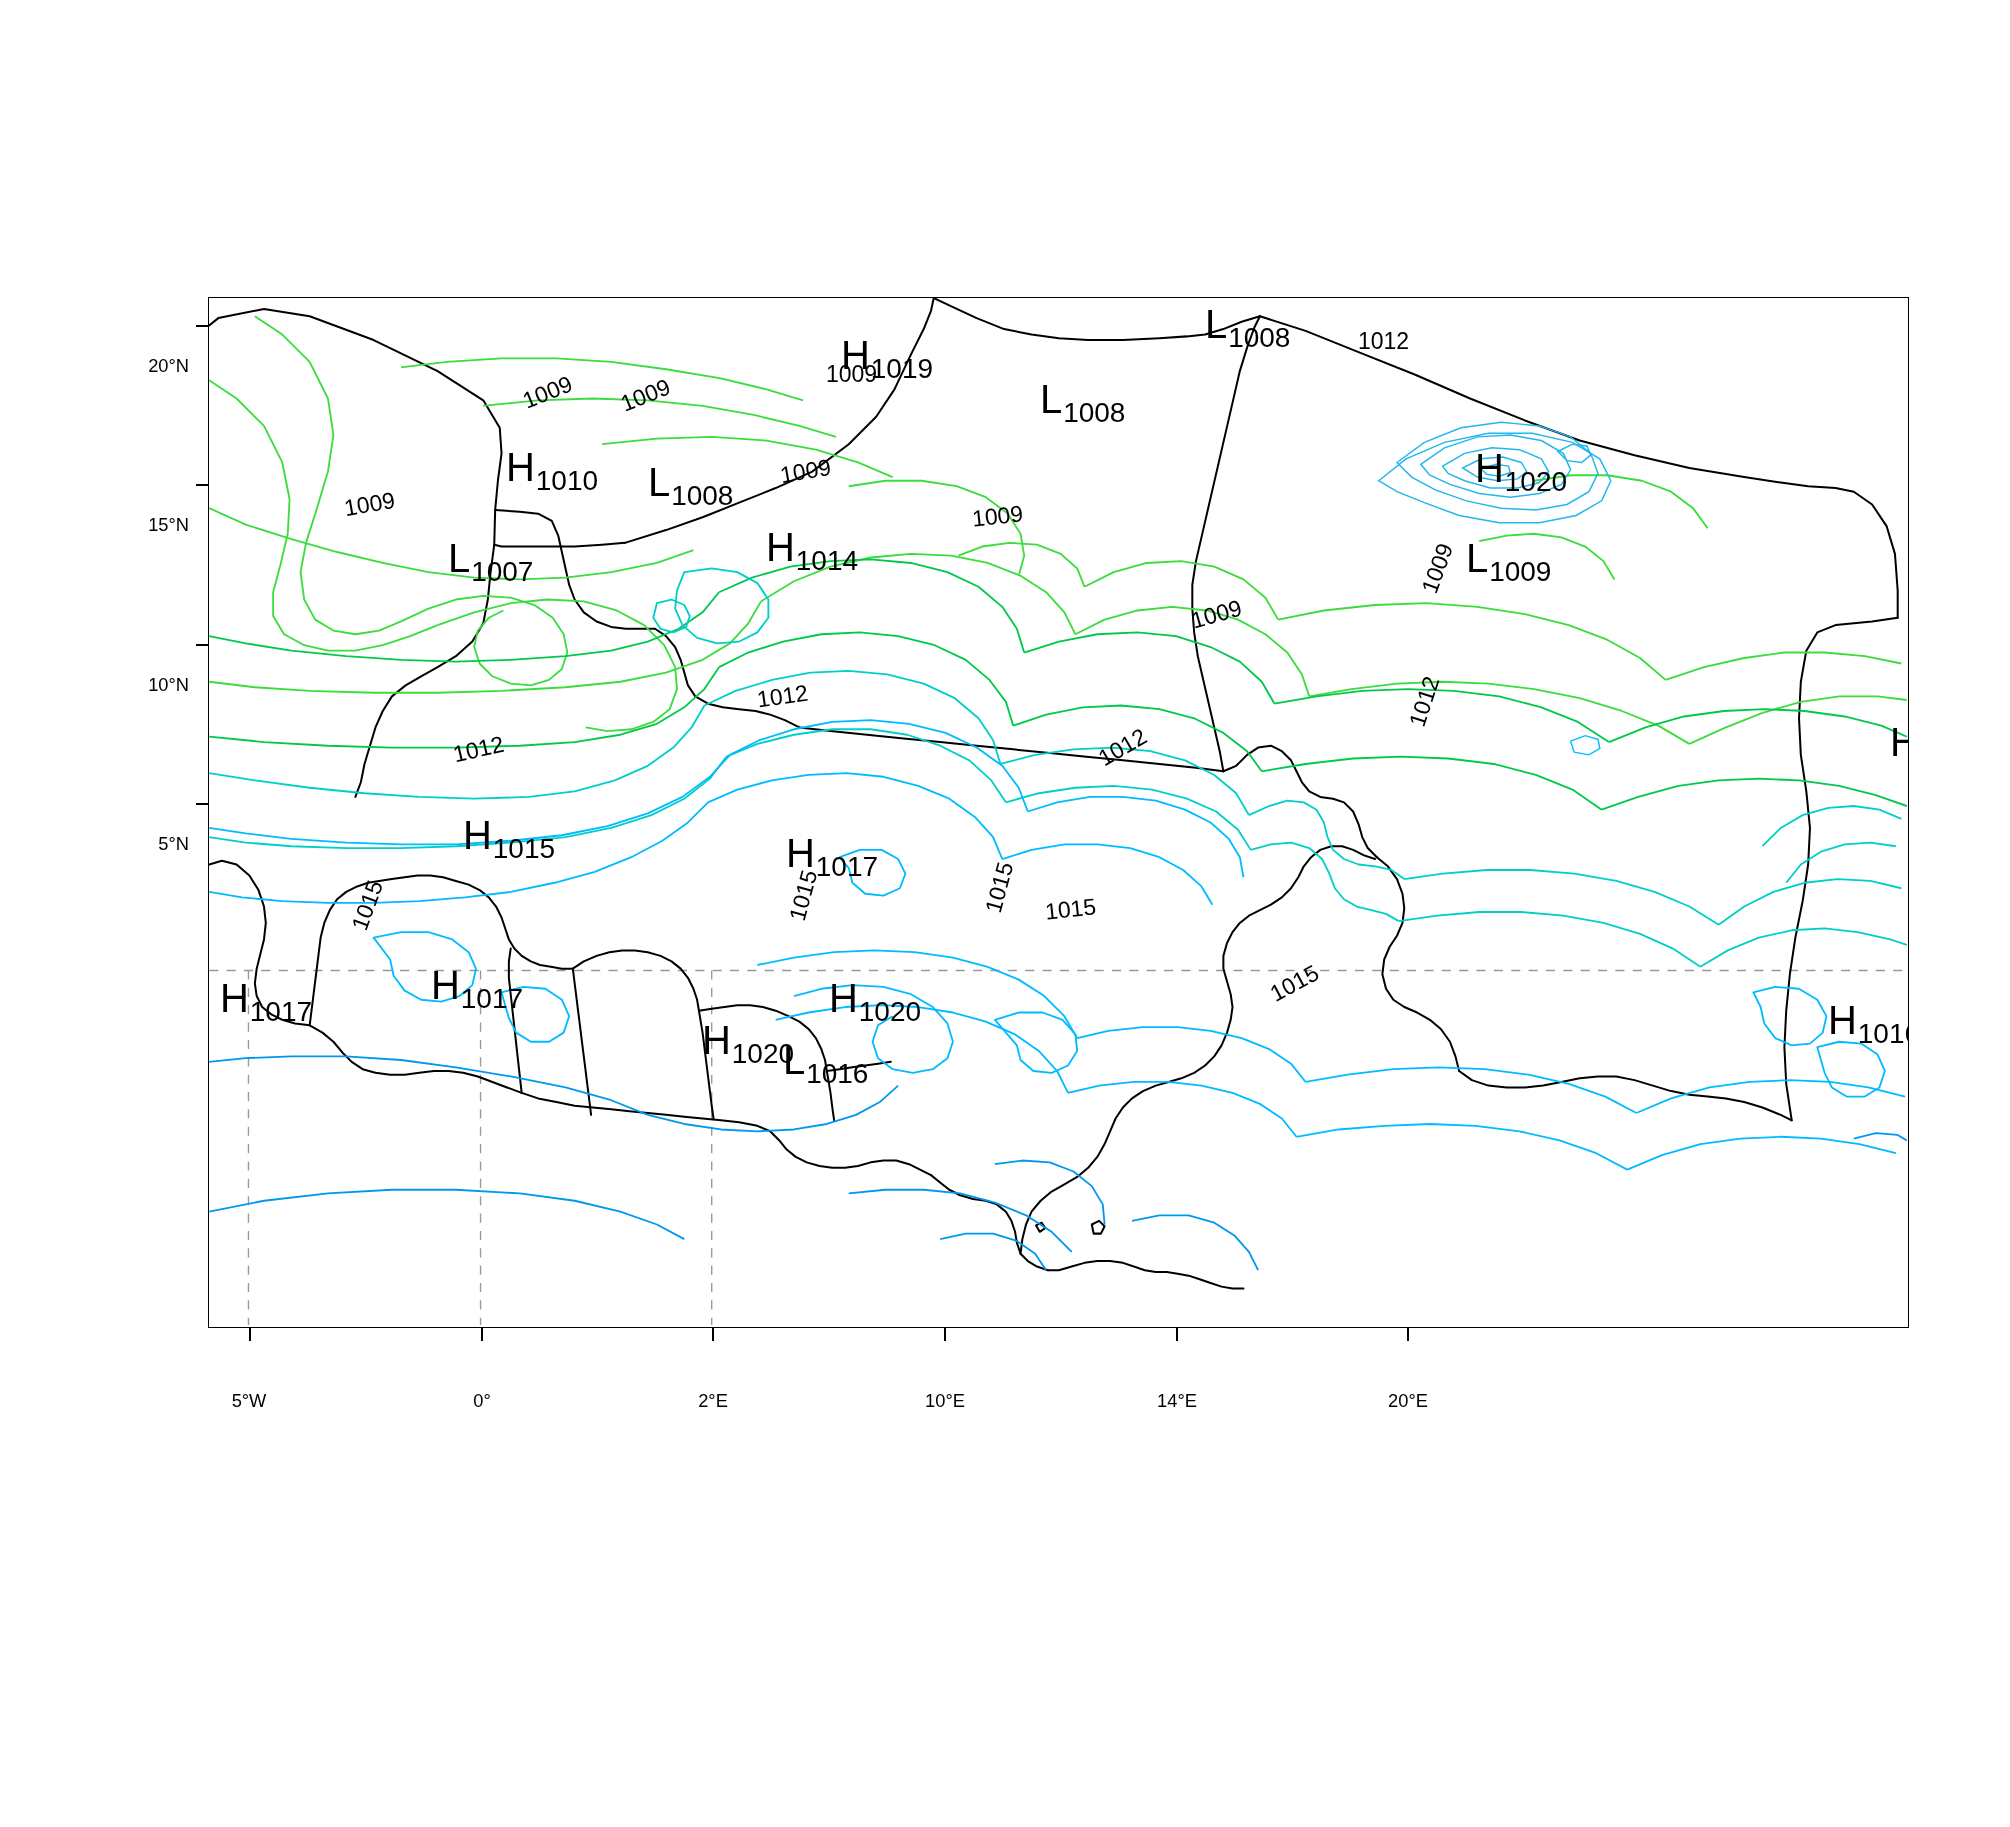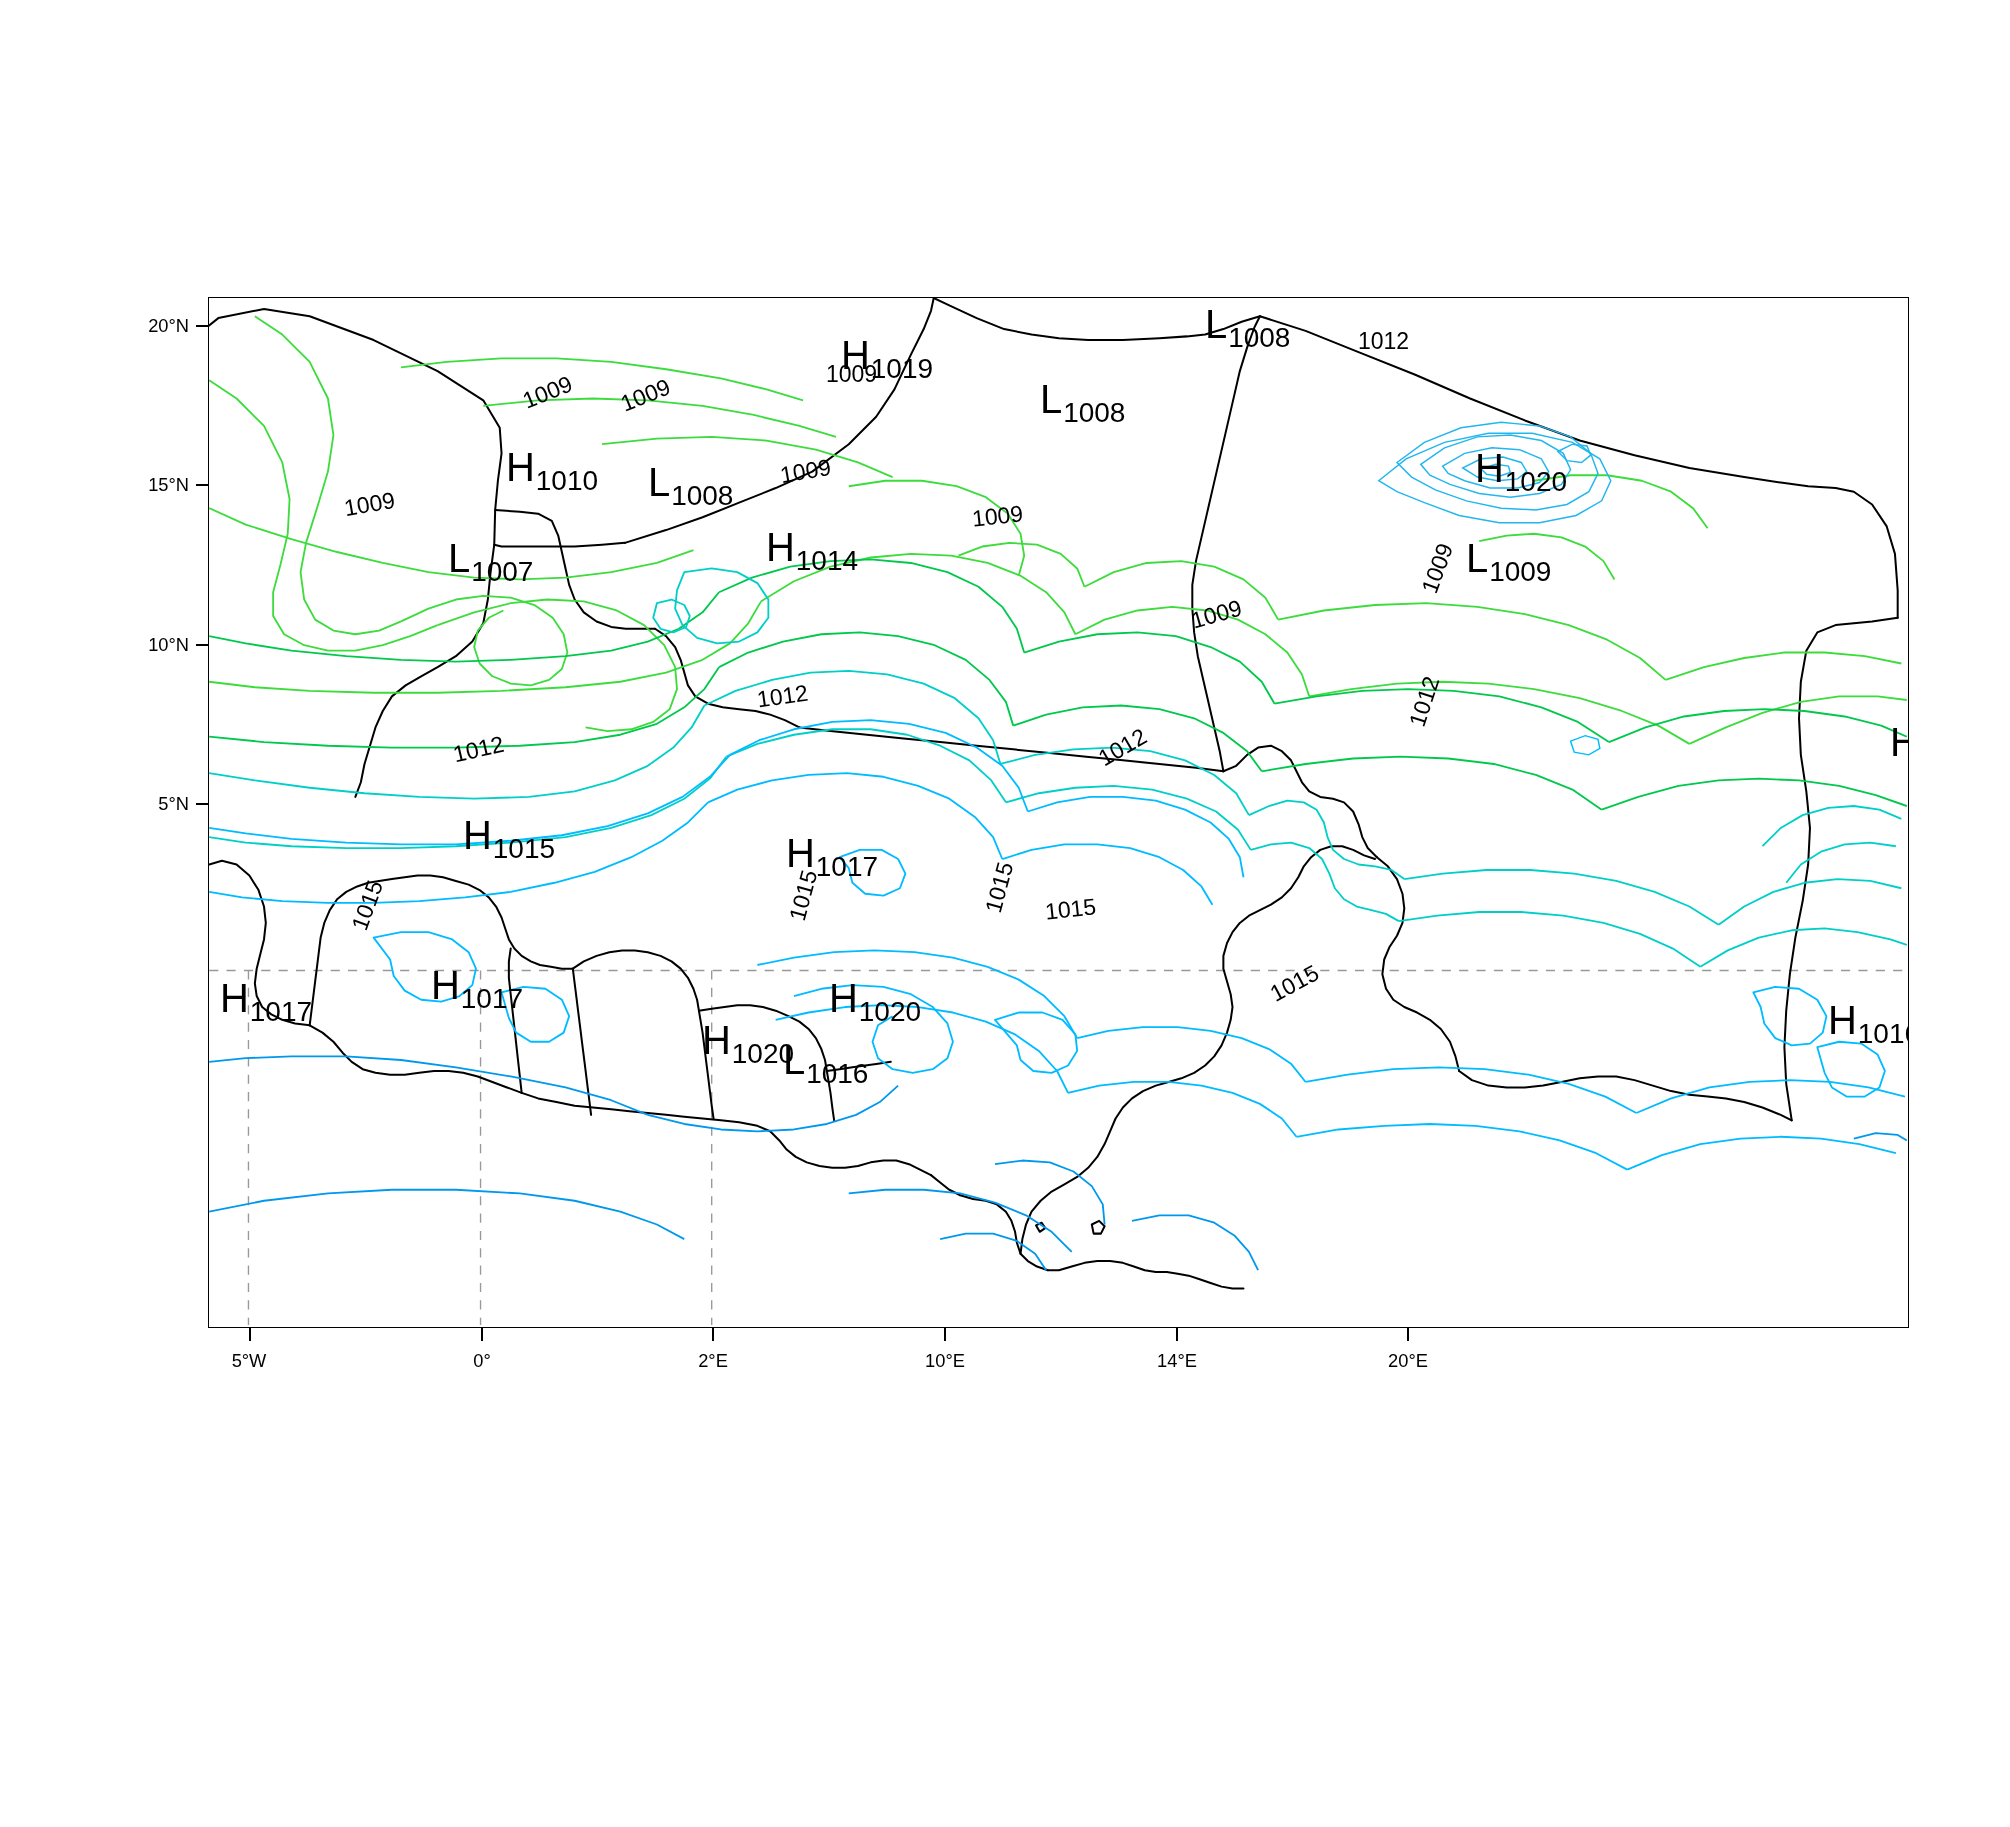--- a/index.html
+++ b/index.html
@@ -43,20 +43,21 @@
   #map-svg {
     position: absolute;
     left: 0;
     top: 0;
   }
   .axis-label {
     position: absolute;
     font-size: 18.3px;
     color: #000;
     white-space: nowrap;
+    margin-top: 40px;
   }
   .lat-label {
     text-align: right;
     transform: translateY(-50%);
   }
   .lon-label {
     transform: translateX(-50%);
   }
   .tick {
     position: absolute;

